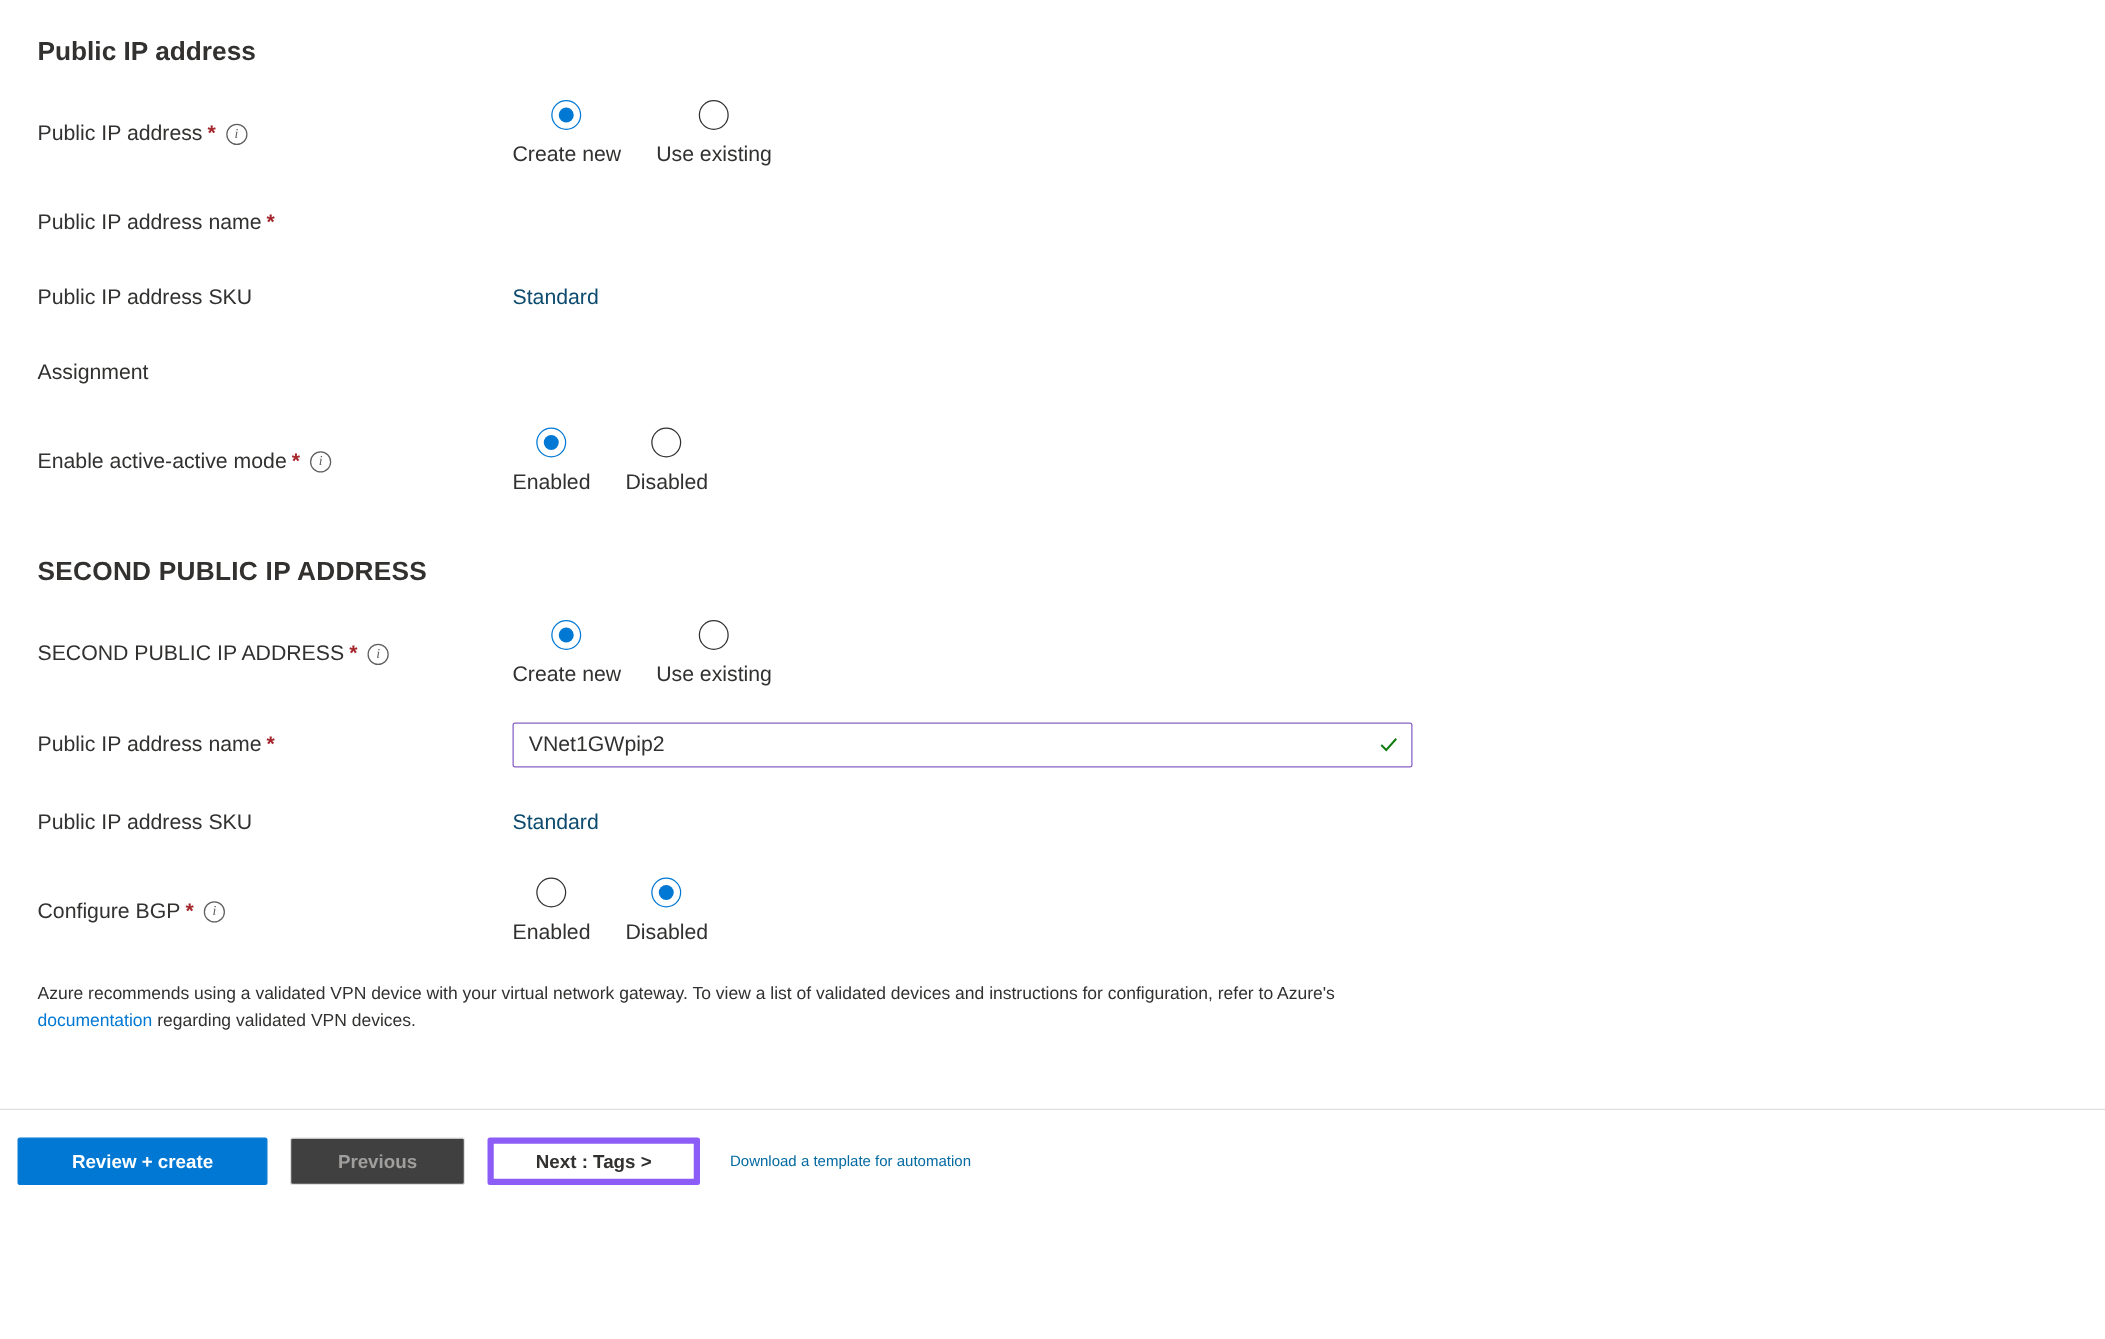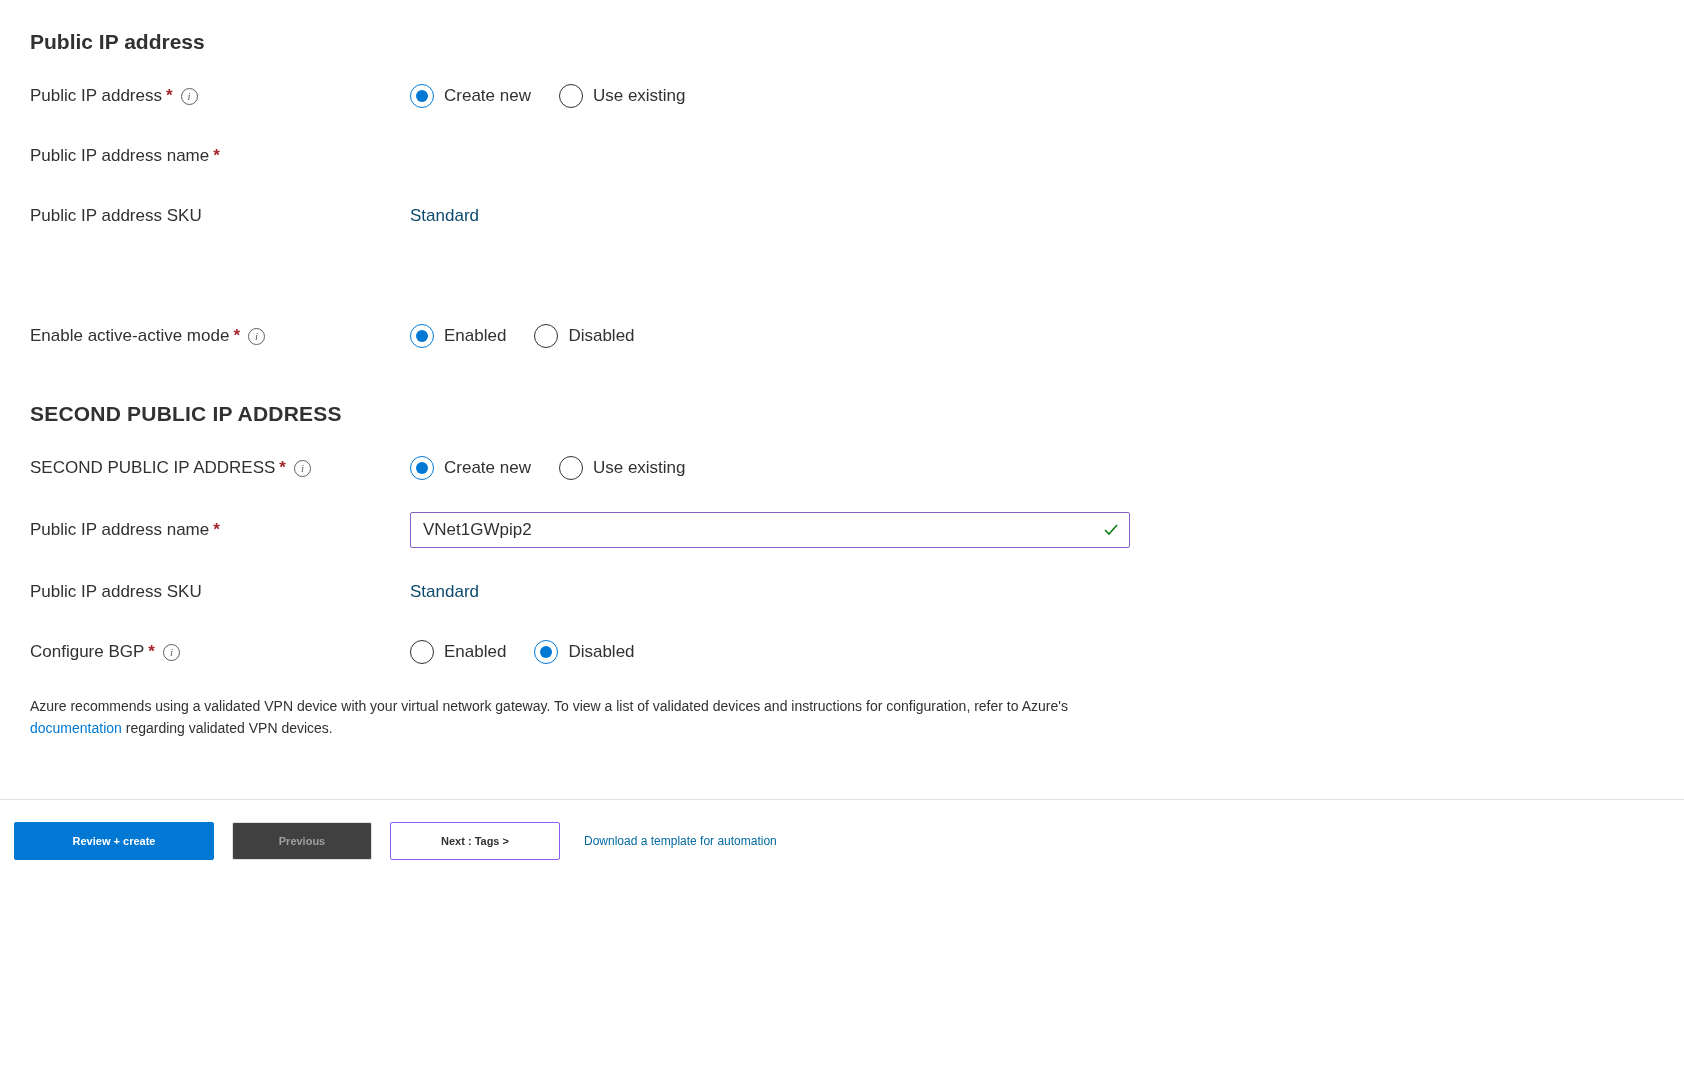--- a/index.html
+++ b/index.html
@@ -69,20 +69,21 @@
   .radio-group {
     display: flex;
     align-items: center;
     gap: 28px;
   }
   .radio-option {
     display: flex;
     align-items: center;
     gap: 10px;
     cursor: pointer;
+    flex-direction: column;
   }
   .radio-option.disabled {
     cursor: default;
     color: #a19f9d;
   }
   .radio-circle {
     width: 24px;
     height: 24px;
     border: 1.5px solid #323130;
     border-radius: 50%;
@@ -158,21 +159,21 @@
     border-top: 1px solid #e1dfdd;
     padding: 22px 14px;
     display: flex;
     align-items: center;
     gap: 18px;
   }
   .btn {
     height: 38px;
     padding: 0 22px;
     border-radius: 2px;
-    font-size: 11px;
+    font-size: 15px;
     cursor: pointer;
     display: inline-flex;
     align-items: center;
     justify-content: center;
   }
   .btn-primary {
     background: #0078d4;
     color: #fff;
     border: 1px solid #0078d4;
     font-weight: 600;
@@ -182,21 +183,21 @@
     background: #404040;
     color: #a19f9d;
     border: 1px solid #e1dfdd;
     min-width: 140px;
     cursor: default;
     font-weight: 600;
   }
   .btn-secondary {
     background: #fff;
     color: #323130;
-    border: 1px solid #8b5cf6;
+    border: 5px solid #8b5cf6;
     font-weight: 600;
     min-width: 170px;
   }
   .footer-link {
     color: #0369a1;
     text-decoration: none;
     font-size: 12px;
     margin-left: 6px;
   }
 </style>
@@ -237,20 +238,23 @@
   <div class="form-row">
     <div class="form-label-col">
       <span>Public IP address SKU</span>
     </div>
     <div class="form-control-col">
       <span class="static-value">Standard</span>
     </div>
   </div>
 
   <div class="form-row">
+    <div class="form-label-col">
+      <span>Assignment</span>
+    </div>
   </div>
 
   <div class="form-row">
     <div class="form-label-col">
       <span>Enable active-active mode</span>
       <span class="req">*</span>
       <span class="info-icon">i</span>
     </div>
     <div class="form-control-col">
       <div class="radio-group">

